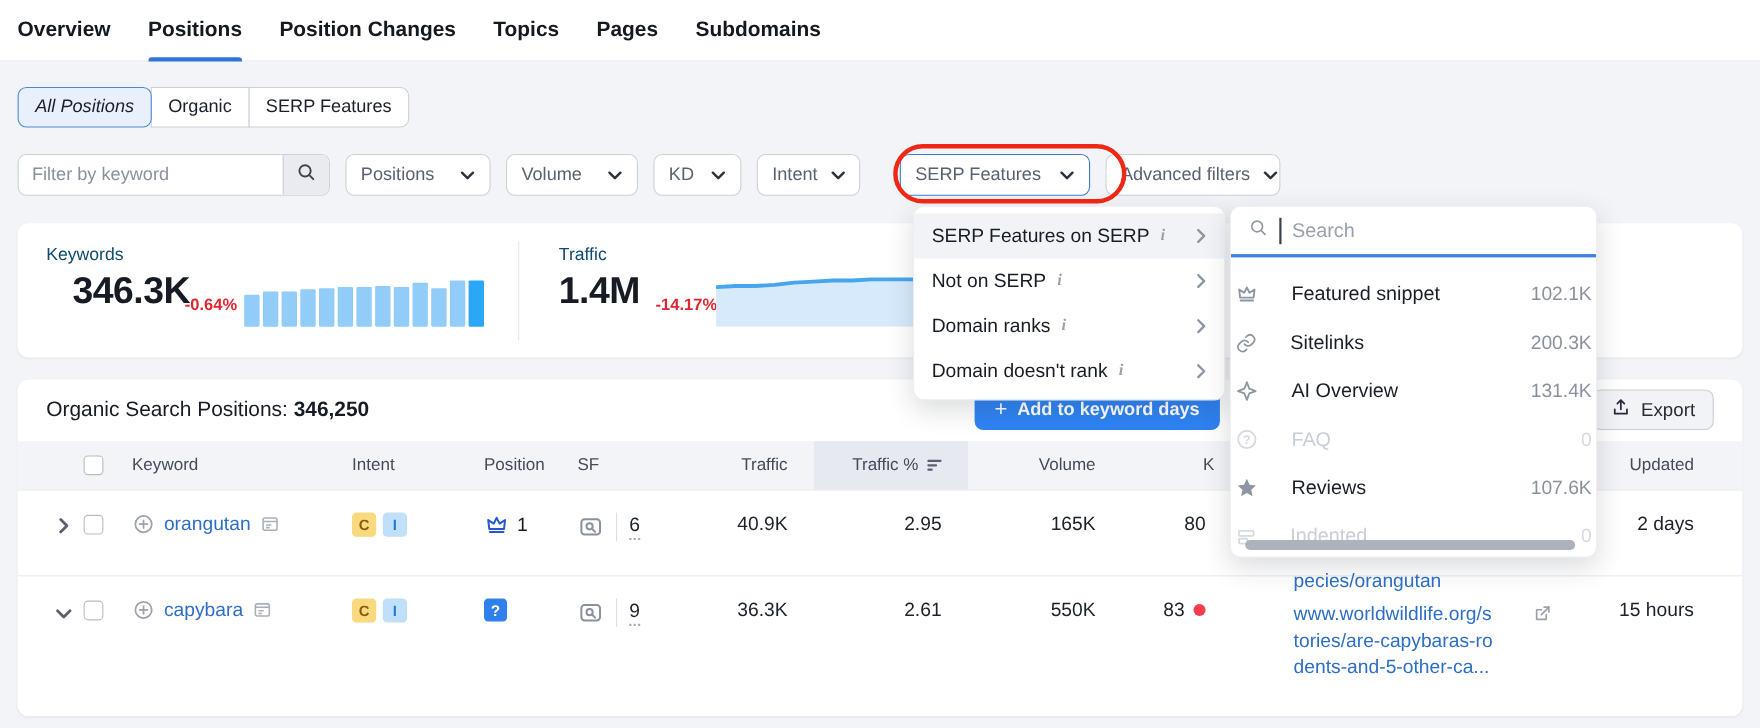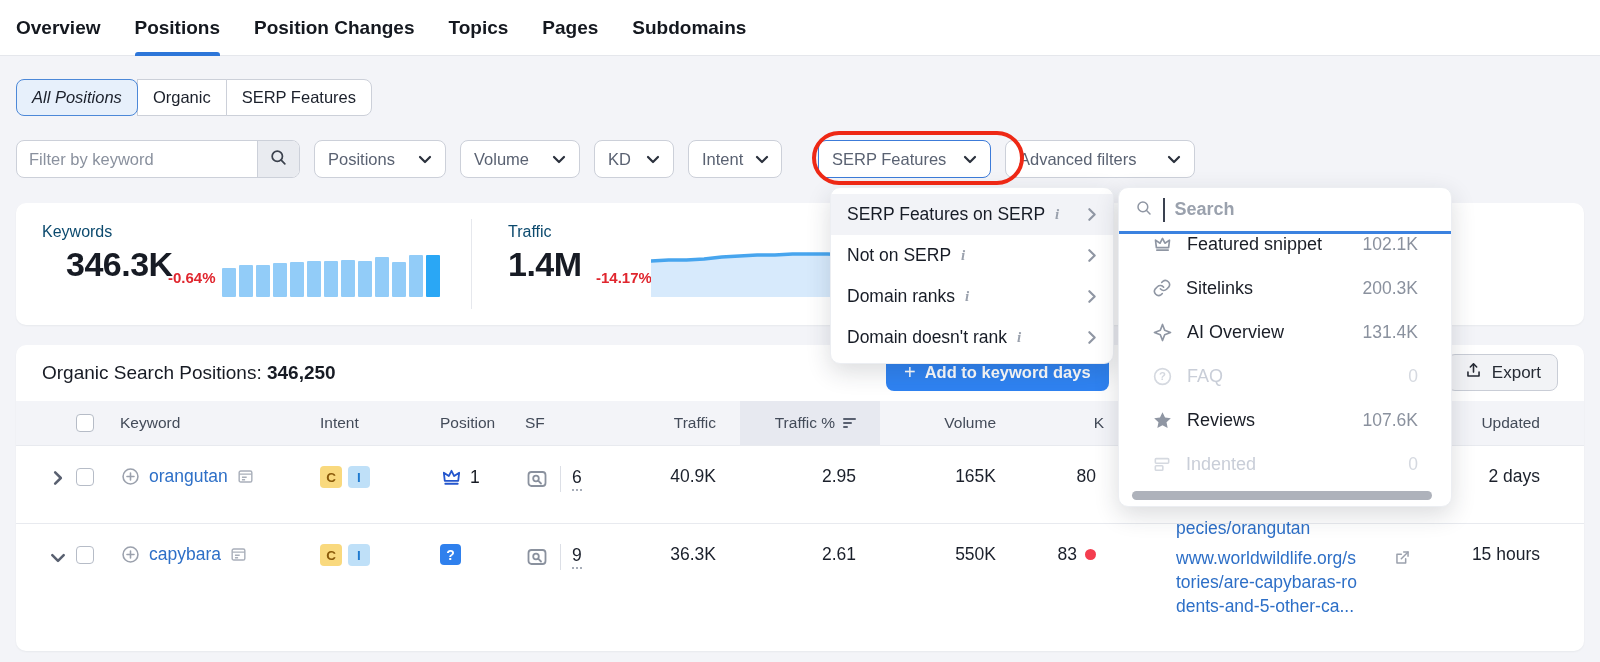--- a/index.html
+++ b/index.html
@@ -33,21 +33,21 @@
   .kw-box .ph { flex:1; display:flex; align-items:center; padding:0 12px;
     font-size:16.5px; color:#8a919e; }
   .kw-search-btn { width:42px; background:#e9ebf0; border-left:1px solid #ccd0d9;
     display:flex; align-items:center; justify-content:center; color:#3c424e; cursor:pointer; }
   .chip { height:38px; border:1px solid #ccd0d9; border-radius:8px; background:#fff;
     display:flex; align-items:center; justify-content:space-between; padding:0 13px;
     font-size:16.5px; color:#5a6272; margin-left:14px; cursor:pointer; white-space:nowrap; }
   .chip .chev { color:#2b313d; margin-left:12px; display:flex; }
   .chip.active { border:1.5px solid #3c7bd9; }
   .chip-positions { width:132px; } .chip-volume { width:120px; } .chip-kd { width:80px; }
-  .chip-intent { width:94px; } .chip-serp { width:173px; margin-left:36px; } .chip-adv { width:190px; }
+  .chip-intent { width:94px; } .chip-serp { width:173px; margin-left:36px; } .chip-adv { width:159px; }
   .red-oval { position:absolute; left:812px; top:131px; width:212px; height:54px;
     border:4px solid #ee2815; border-radius:27px; z-index:50; pointer-events:none; }
   
   .stats-card { position:relative; margin:25px 16px 0; height:122px; background:#fff;
     border-radius:10px; box-shadow:0 1px 2px rgba(25,30,45,.05); }
   .stat-label { position:absolute; top:20px; font-size:16px; color:#0c4a6e; }
   .lbl-kw { left:26px; } .lbl-tr { left:492px; }
   .stat-value { position:absolute; top:42px; font-size:34px; font-weight:800; letter-spacing:-.5px; color:#171b24; }
   .val-kw { left:26px;margin-left:24px; } .val-tr { left:492px; }
   .stat-change { position:absolute; top:66px; font-size:15px; font-weight:600; color:#e0262e; }
@@ -118,24 +118,24 @@
     font-size:17.5px; color:#171c26; cursor:pointer; }
   .menu-item.hovered { background:#f2f3f7; }
   .menu-item .info-i { color:#9aa1ad; font-size:15px; font-weight:700; margin-left:10px;
     font-family:"Liberation Serif", serif; font-style:italic; }
   .menu-item .arrow { margin-left:auto; color:#8f96a3; display:flex; }
   
   .submenu-panel { position:absolute; left:1118px; top:187px; width:334px; height:320px;
     background:#fff; border-radius:10px; border:1px solid #eceef2; z-index:41;
     box-shadow:0 8px 24px rgba(30,35,50,.16); overflow:hidden; }
   .submenu-search { height:46px; display:flex; align-items:center; gap:10px; padding:0 16px;
-    border-bottom:3px solid #3b82e0; color:#8f96a3;font-weight:bold; }
+    border-bottom:3px solid #3b82e0; color:#8f96a3; }
   .caret { width:1.5px; height:24px; background:#3a4150; }
   .search-ph { font-size:18px; color:#9aa1ad; }
-  .sub-item { height:44px; display:flex; align-items:flex-start; gap:14px; padding:0 33px;
+  .sub-item { height:44px; display:flex; align-items:flex-end; gap:30px; padding:0 4px;
     cursor:pointer; }
   .sub-item .sicon { color:#8f96a3; display:flex; }
   .sub-item .slabel { font-size:18px; color:#1a1e27; }
   .sub-item .scount { margin-left:auto; font-size:17.5px; color:#8a919e; }
   .sub-item.disabled .slabel { color:#c9ced8; }
   .sub-item.disabled .scount { color:#d5d9e0; }
   .sub-item.disabled .sicon { color:#d5d9e0; }
   .sub-scrollbar { position:absolute; left:13px; bottom:6px; width:300px; height:9px;
     border-radius:5px; background:#aeb2bb; cursor:pointer; }
 </style>

